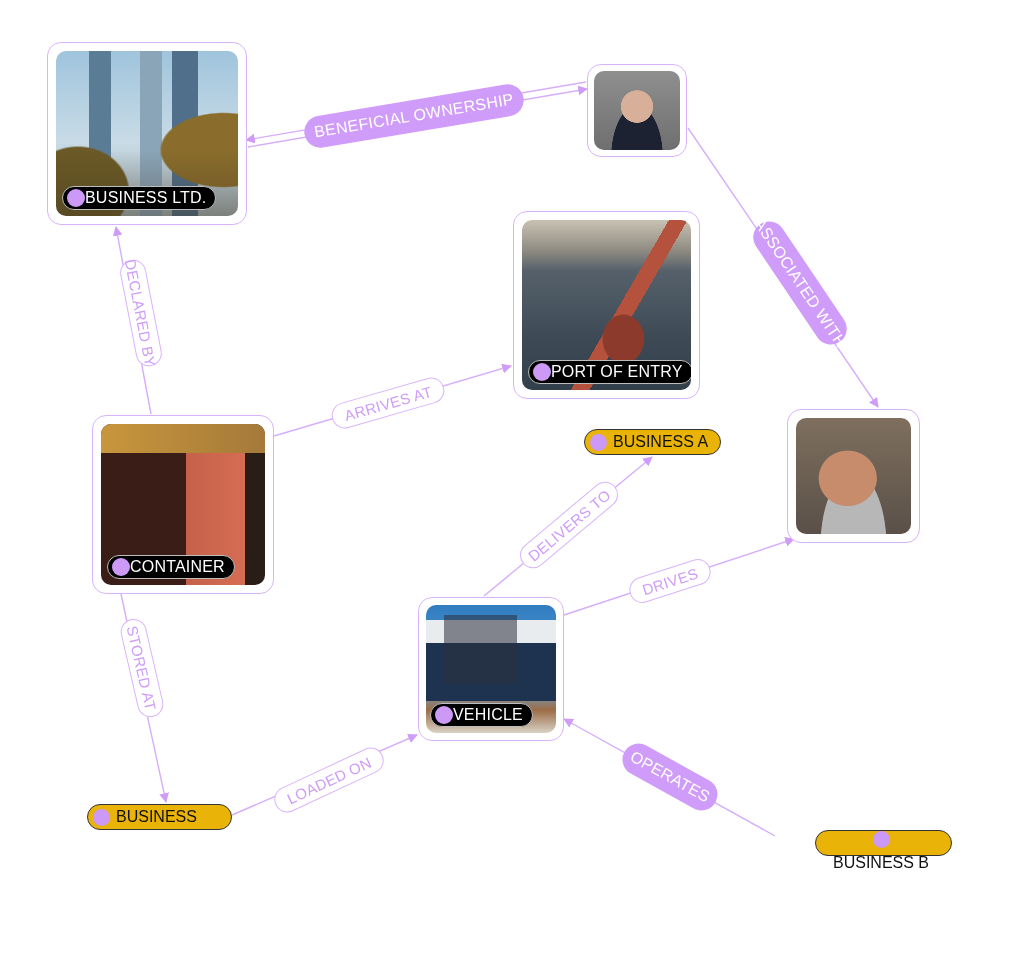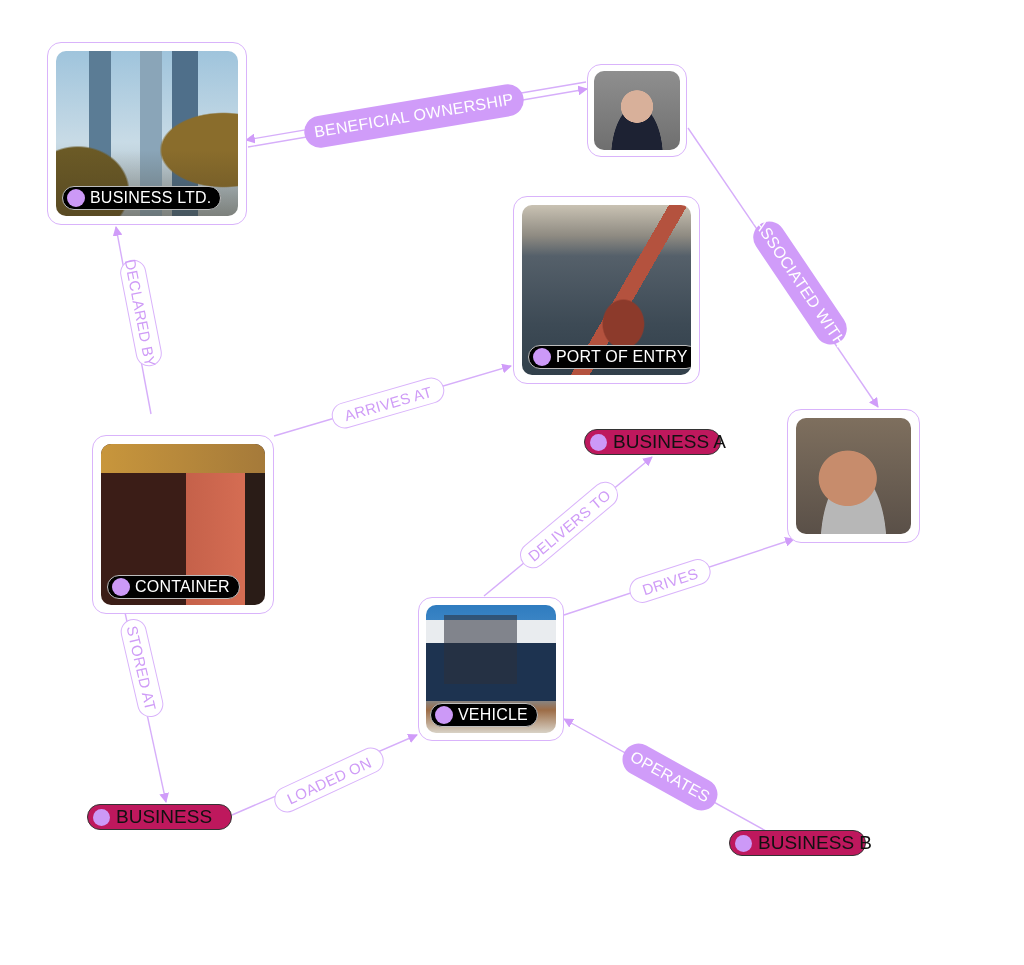--- a/index.html
+++ b/index.html
@@ -1,22 +1,22 @@
 <!DOCTYPE html>
 <html><head>
 <meta charset="utf-8">
 <style>
   html, body { margin:0; padding:0; background:#ffffff; }
   body { width:1024px; height:965px; position:relative; overflow:hidden; font-family:"Liberation Sans", sans-serif; }
   #graph { position:absolute; left:0; top:0; width:1024px; height:965px; }
   .node-card { position:absolute; box-sizing:border-box; border:1.5px solid #d9b3fb; border-radius:14px; background:#fff; padding:8px; }
   .node-img { position:relative; width:100%; height:100%; border-radius:10px; overflow:hidden; }
-  .node-tag { position:absolute; left:6px; bottom:6px; display:flex; align-items:center; gap:5px; background:#000; color:#fff; border:1.5px solid #bdbdbd; border-radius:14px; padding:2px 9px 2px 4px; font-size:16px; letter-spacing:0.2px; white-space:nowrap; }
+  .node-tag { position:absolute; left:6px; bottom:6px; display:flex; align-items:center; background:#000; color:#fff; border:1.5px solid #bdbdbd; border-radius:14px; padding:2px 9px 2px 4px; font-size:16px; letter-spacing:0.2px; white-space:nowrap; }
   .dot { width:18px; height:18px; border-radius:50%; background:#cc99f7; display:inline-block; flex:none; }
-  .pill { position:absolute; box-sizing:border-box; display:flex; align-items:center; gap:6px; background:#be185d; color:#111; border:1.3px solid #333; border-radius:14px; padding:0 10px 0 5px; height:26px; font-size:19px; white-space:nowrap; }
+  .pill { position:absolute; box-sizing:border-box; display:flex; align-items:center; gap:6px; background:#eab308; color:#111; border:1.3px solid #333; border-radius:14px; padding:0 10px 0 5px; height:26px; font-size:16px; white-space:nowrap; }
   .pill .dot { width:17px; height:17px; }
   .edge-label { position:absolute; white-space:nowrap; font-size:15px; letter-spacing:0.3px; border-radius:16px; transform-origin:center center; box-sizing:border-box; display:flex; align-items:center; justify-content:center; }
   .edge-label.filled { background:#d09cf9; color:#fff; height:32px; padding:0 14px; font-size:16px; }
   .edge-label.outline { background:#fff; color:#cf9cf7; border:1.3px solid #d9b3fb; height:26px; padding:0 10px; }
 
   
   .img-city { background:
       linear-gradient(180deg, rgba(0,0,0,0) 60%, rgba(60,50,30,0.4) 100%),
       radial-gradient(ellipse at 12% 85%, #6b5a26 0 22%, transparent 23%),
       radial-gradient(ellipse at 92% 60%, #8a6d2c 0 26%, transparent 27%),
@@ -81,34 +81,34 @@
       <span class="dot"></span>
       <span>BUSINESS LTD.</span>
     </div>
   </div>
 </div>
 
 <div class="node-card" style="left:587px; top:64px; width:100px; height:93px; padding:6px;">
   <div class="node-img img-man1"></div>
 </div>
 
-<div class="node-card" style="left:513px; top:196px; width:187px; height:188px;">
+<div class="node-card" style="left:513px; top:211px; width:187px; height:188px;">
   <div class="node-img img-port">
     <div class="node-tag">
       <span class="dot"></span>
       <span>PORT OF ENTRY</span>
     </div>
   </div>
 </div>
 
 <div class="node-card" style="left:787px; top:409px; width:133px; height:134px;">
   <div class="node-img img-man2"></div>
 </div>
 
-<div class="node-card" style="left:92px; top:435px; width:182px; height:179px;">
+<div class="node-card" style="left:92px; top:415px; width:182px; height:179px;">
   <div class="node-img img-container">
     <div class="node-tag">
       <span class="dot"></span>
       <span>CONTAINER</span>
     </div>
   </div>
 </div>
 
 <div class="node-card" style="left:418px; top:597px; width:146px; height:144px; padding:7px;">
   <div class="node-img img-truck">
@@ -122,21 +122,21 @@
 <div class="pill" style="left:584px; top:429px; width:137px;">
   <span class="dot"></span>
   <span>BUSINESS A</span>
 </div>
 
 <div class="pill" style="left:87px; top:804px; width:145px;">
   <span class="dot"></span>
   <span>BUSINESS</span>
 </div>
 
-<div class="pill" style="left:729px; top:830px; width:137px;">
+<div class="pill" style="left:815px; top:830px; width:137px;flex-direction:column;">
   <span class="dot"></span>
   <span>BUSINESS B</span>
 </div>
 
 <div class="edge-label filled" style="left:303px; top:100px; width:222px; transform:rotate(-9.5deg);">BENEFICIAL OWNERSHIP</div>
 
 <div class="edge-label filled" style="left:729px; top:267px; width:142px; transform:rotate(56deg);">ASSOCIATED WITH</div>
 
 <div class="edge-label outline" style="left:87px; top:300px; width:108px; transform:rotate(79deg);">DECLARED BY</div>
 

